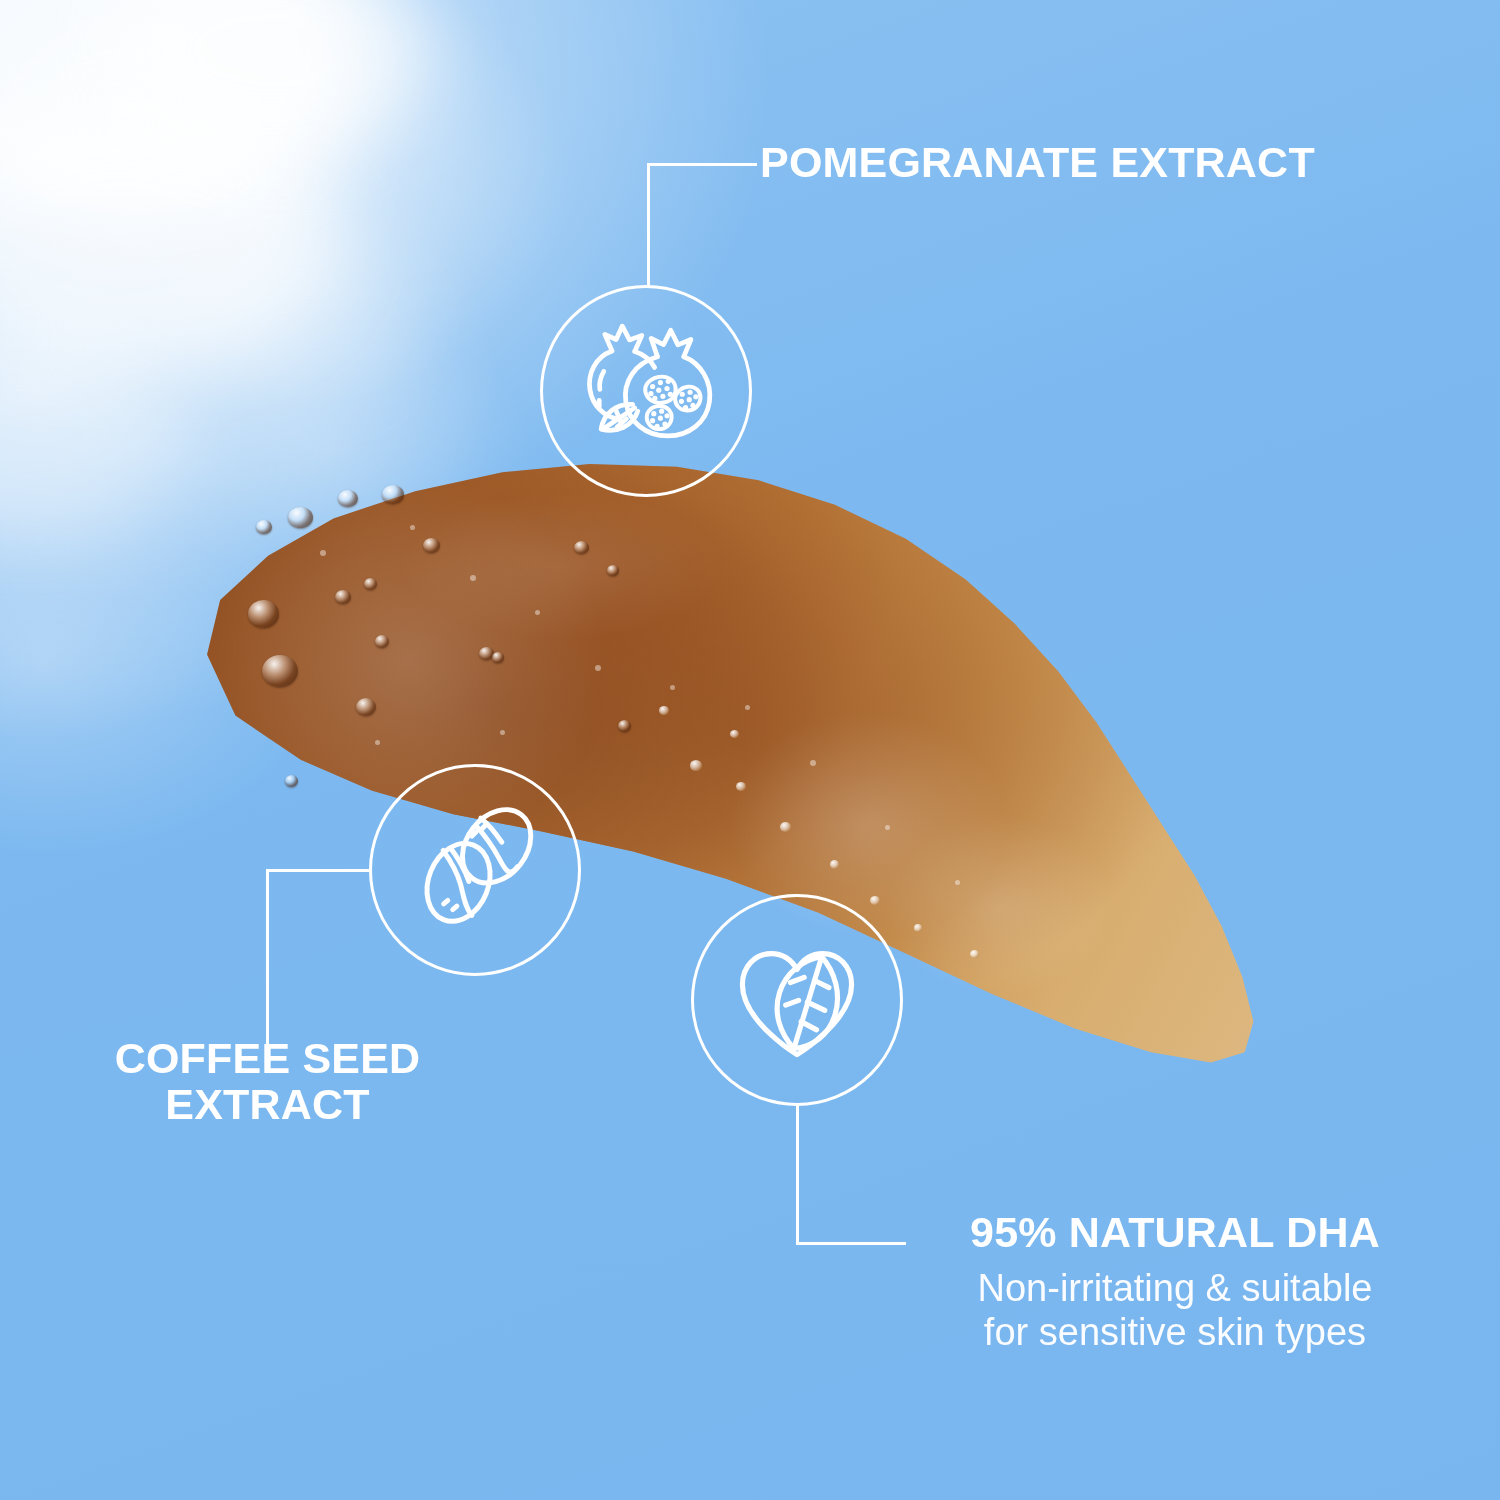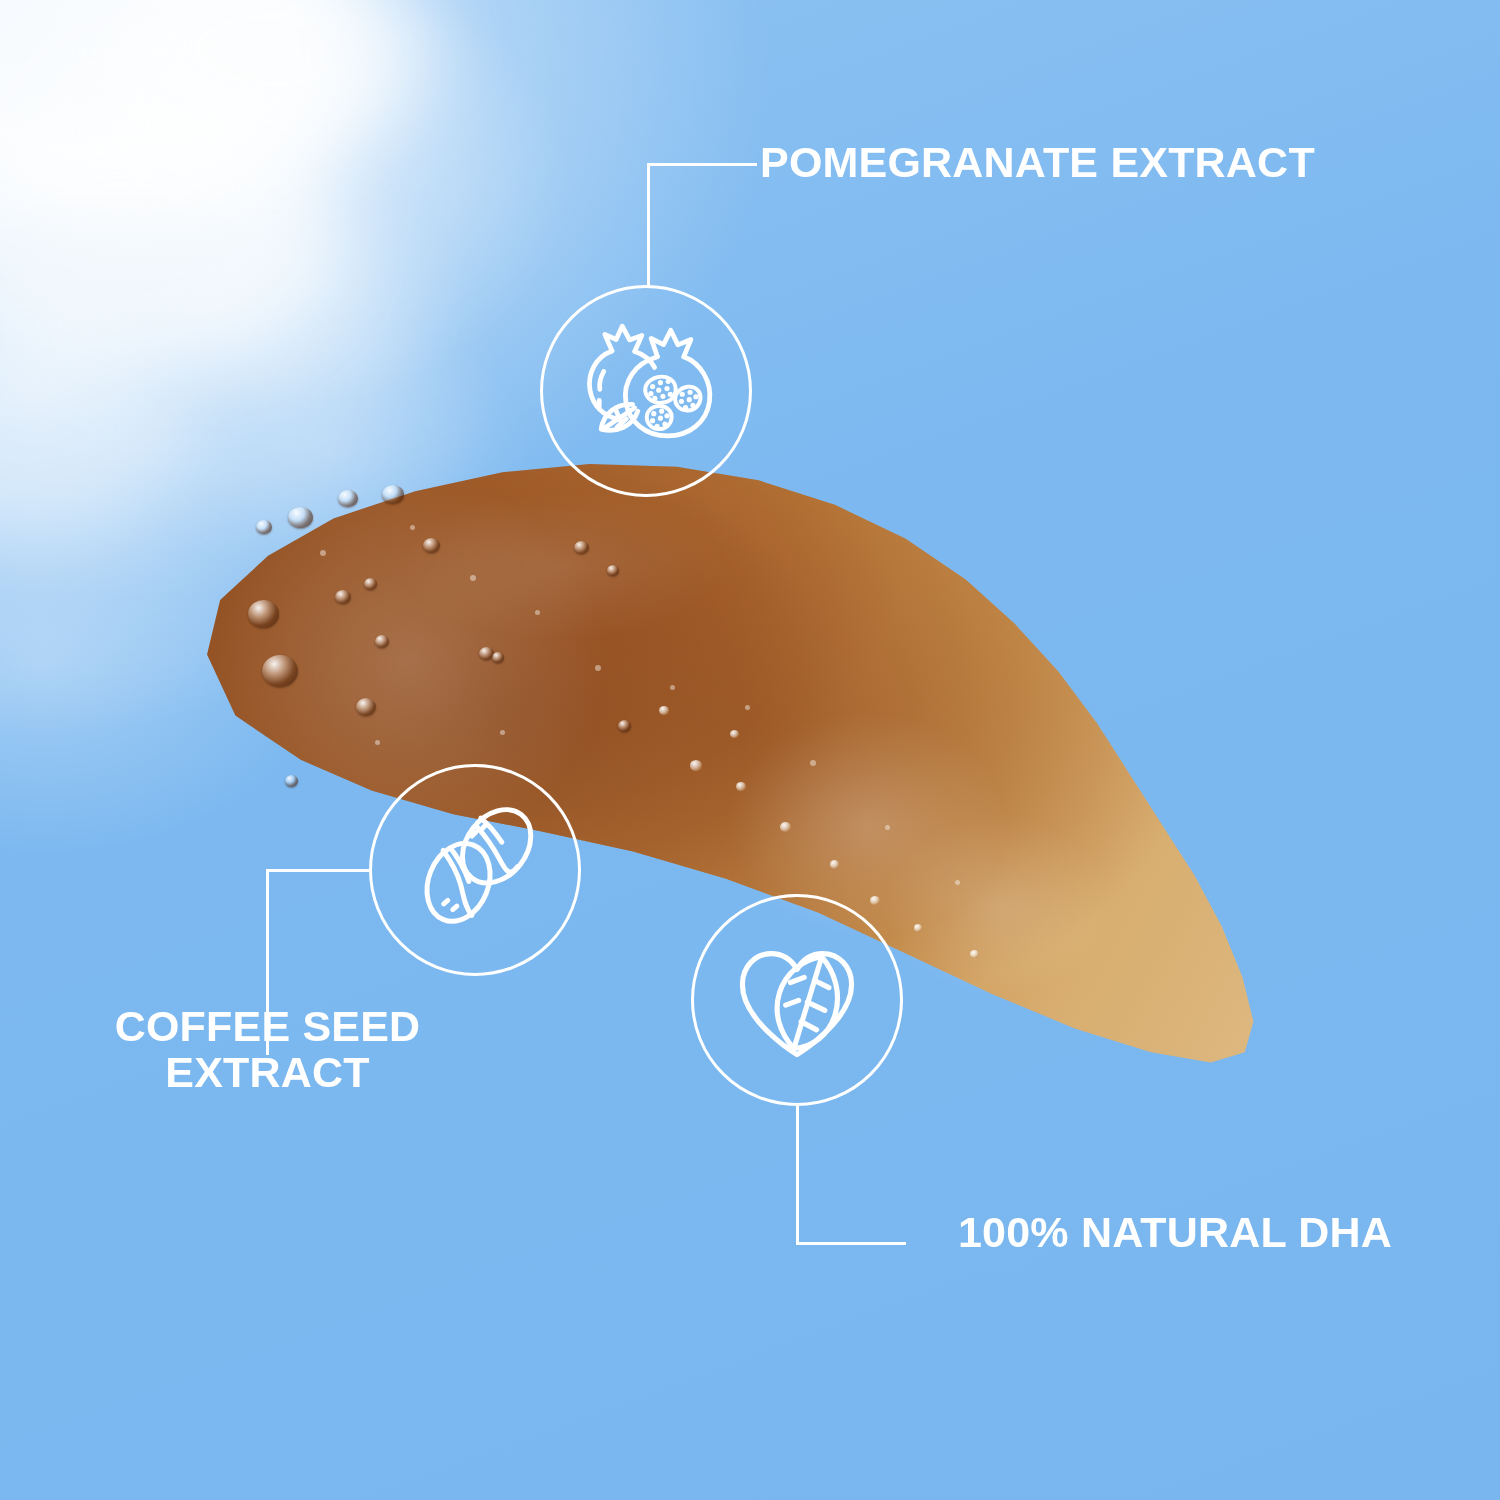--- a/index.html
+++ b/index.html
@@ -264,21 +264,21 @@
 
         <ellipse cx="42" cy="56" rx="14.5" ry="19.5" transform="rotate(22 42 56)"></ellipse>
         <path d="M34.5 40.5 C38.5 46 41.5 51.5 43 57 C44.5 62.5 45 68 48.5 72"></path>
         <path d="M38.2 39.5 C42 44.5 45 50 47 55.5"></path>
         <path d="M34.8 66.5 L36.8 64.8"></path>
         <path d="M39.2 69.2 L41.2 67.5"></path>
       </g>
     </svg>
   </div>
 
-  <div class="callout-text ta-center" style="left:40px; top:1004px; width:455px;">
+  <div class="callout-text ta-center" style="left:40px; top:1036px; width:455px;">
     <p class="callout-title">COFFEE SEED
 EXTRACT</p>
   </div>
 
   <div class="connector" style="left:796px; top:1104px; width:3px; height:141px;"></div>
   <div class="connector" style="left:796px; top:1242px; width:110px; height:3px;"></div>
 
   <div class="callout-circle" style="left:691px; top:894px; width:212px; height:212px;">
     <svg width="206" height="206" viewBox="0 0 100 100">
       <g fill="none" stroke="#ffffff" stroke-width="2.5" stroke-linecap="round" stroke-linejoin="round">
@@ -293,16 +293,18 @@
         <path d="M55 51 L63.5 55"></path>
         <path d="M52 60.5 L59.5 64.5"></path>
 
         <path d="M46.8 41.5 L53.5 39"></path>
         <path d="M44.5 52.5 L50.8 50.2"></path>
       </g>
     </svg>
   </div>
 
   <div class="callout-text ta-center" style="left:905px; top:1210px; width:540px;">
-    <p class="callout-title">100% NATURAL DHA</p>
+    <p class="callout-title">95% NATURAL DHA</p>
+    <p class="callout-desc">Non-irritating &amp; suitable
+for sensitive skin types</p>
   </div>
 
 </div>
 
 </body></html>

